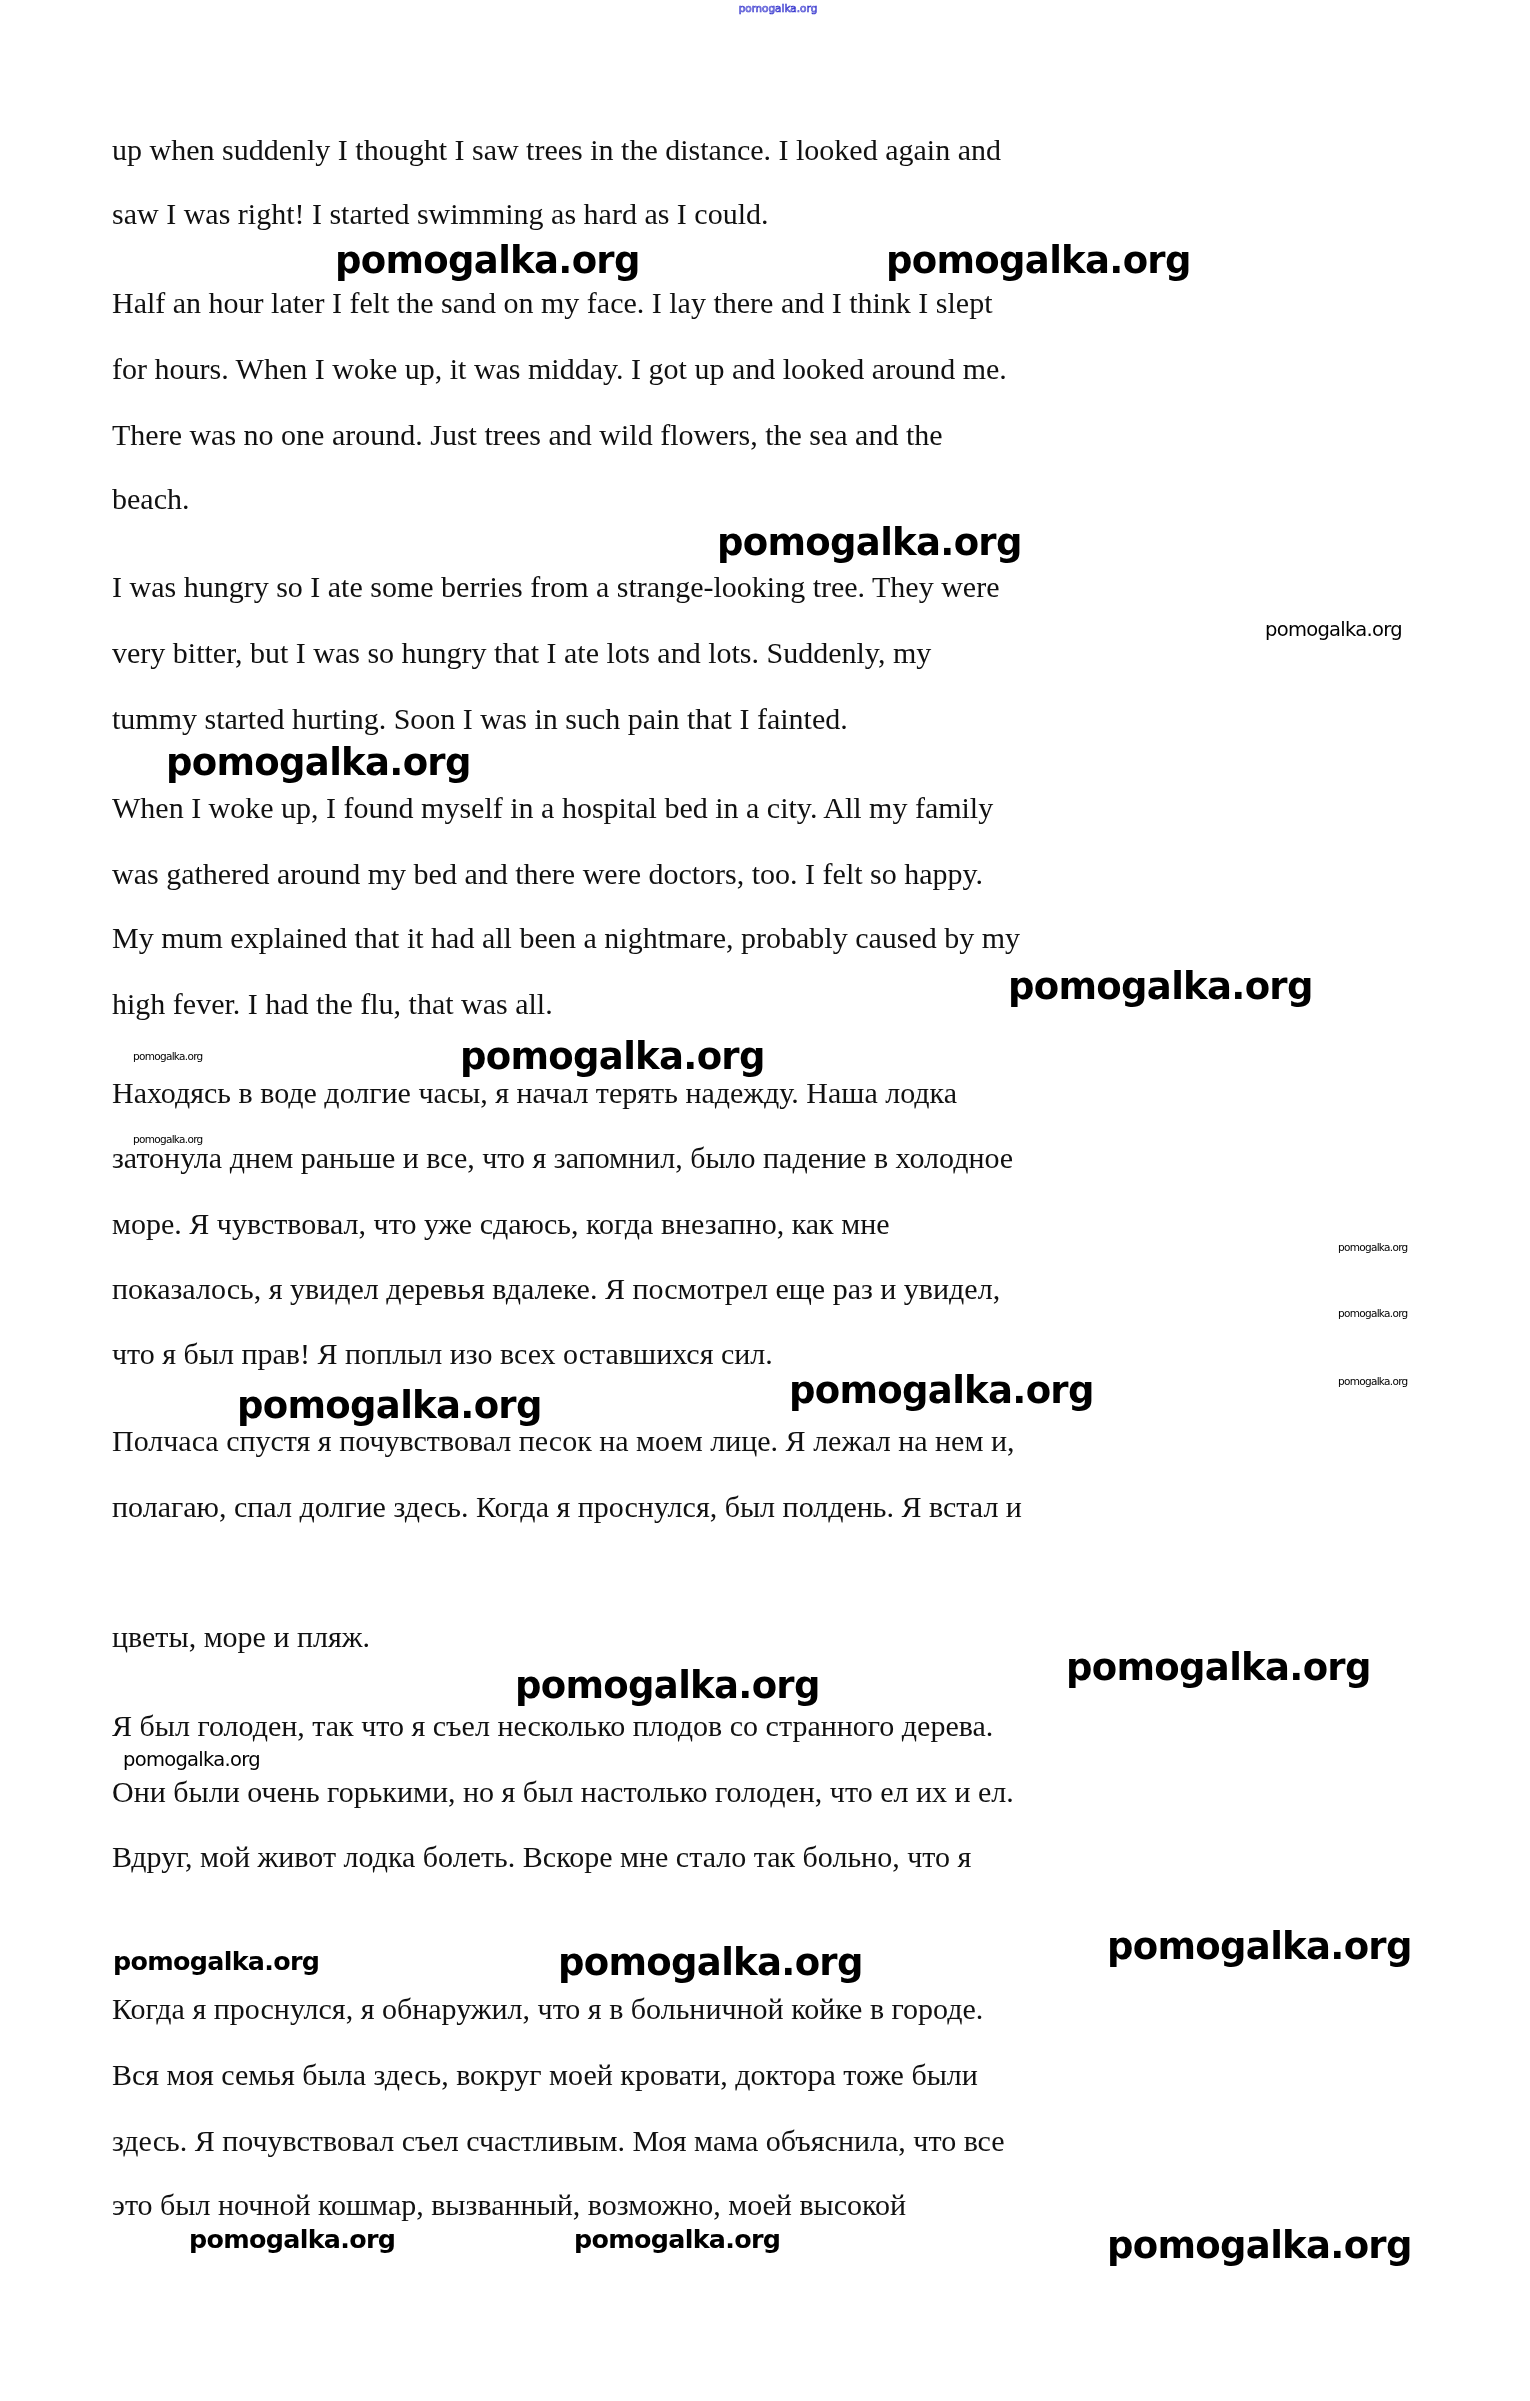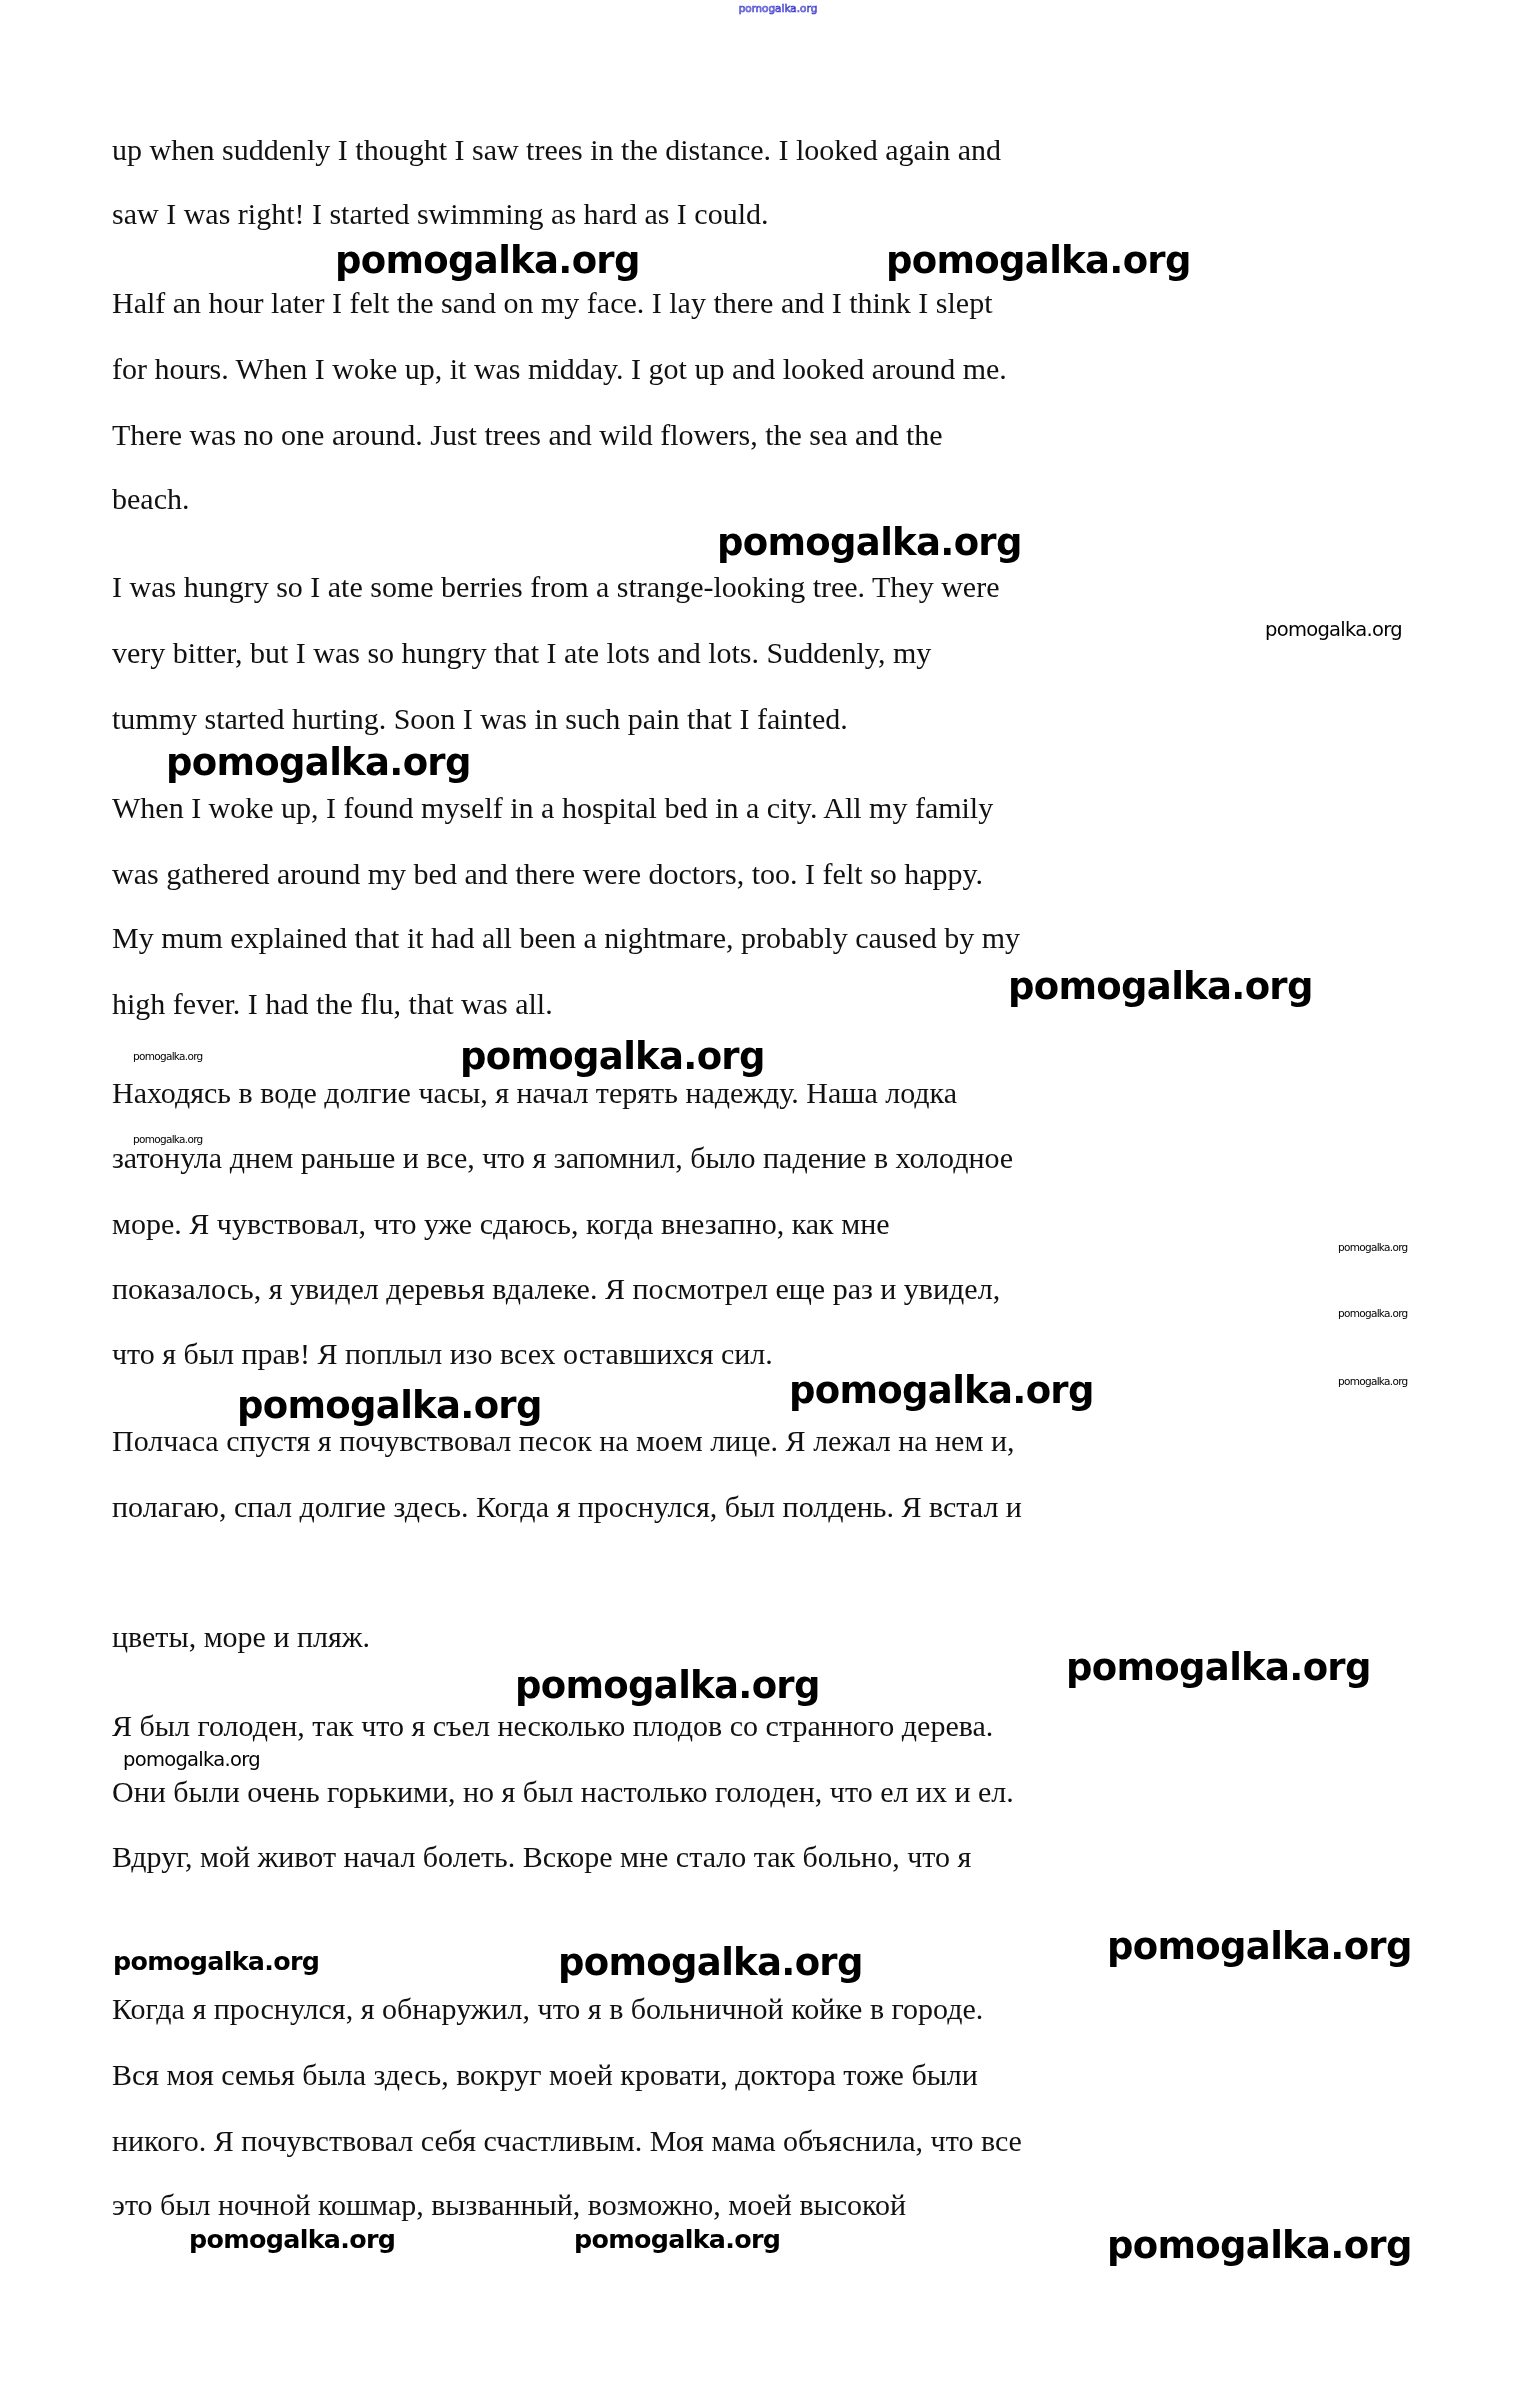--- a/index.html
+++ b/index.html
@@ -79,28 +79,28 @@
   <div class="line" style="top:1441px">Полчаса спустя я почувствовал песок на моем лице. Я лежал на нем и,</div>
   <div class="line" style="top:1507px">полагаю, спал долгие здесь. Когда я проснулся, был полдень. Я встал и</div>
   <div class="line" style="top:1637px">цветы, море и пляж.</div>
 
   <div class="wm big" style="left:1053px;top:1667px">pomogalka.org</div>
   <div class="wm big" style="left:502px;top:1685px">pomogalka.org</div>
 
   <div class="line" style="top:1726px">Я был голоден, так что я съел несколько плодов со странного дерева.</div>
   <div class="wm small" style="left:110px;top:1759px">pomogalka.org</div>
   <div class="line" style="top:1792px">Они были очень горькими, но я был настолько голоден, что ел их и ел.</div>
-  <div class="line" style="top:1857px">Вдруг, мой живот начал болеть. Вскоре мне стало так больно, что я</div>
+  <div class="line" style="top:1857px">Вдруг, мой живот лодка болеть. Вскоре мне стало так больно, что я</div>
 
   <div class="wm big" style="left:1094px;top:1946px">pomogalka.org</div>
   <div class="wm mid" style="left:100px;top:1961px">pomogalka.org</div>
   <div class="wm big" style="left:545px;top:1962px">pomogalka.org</div>
 
   <div class="line" style="top:2009px">Когда я проснулся, я обнаружил, что я в больничной койке в городе.</div>
   <div class="line" style="top:2075px">Вся моя семья была здесь, вокруг моей кровати, доктора тоже были</div>
-  <div class="line" style="top:2141px">никого. Я почувствовал себя счастливым. Моя мама объяснила, что все</div>
+  <div class="line" style="top:2141px">здесь. Я почувствовал съел счастливым. Моя мама объяснила, что все</div>
   <div class="line" style="top:2205px">это был ночной кошмар, вызванный, возможно, моей высокой</div>
   <div class="wm mid" style="left:176px;top:2239px">pomogalka.org</div>
   <div class="wm mid" style="left:561px;top:2239px">pomogalka.org</div>
   <div class="wm big" style="left:1094px;top:2245px">pomogalka.org</div>
 
 </div>
 
 
 </body></html>

